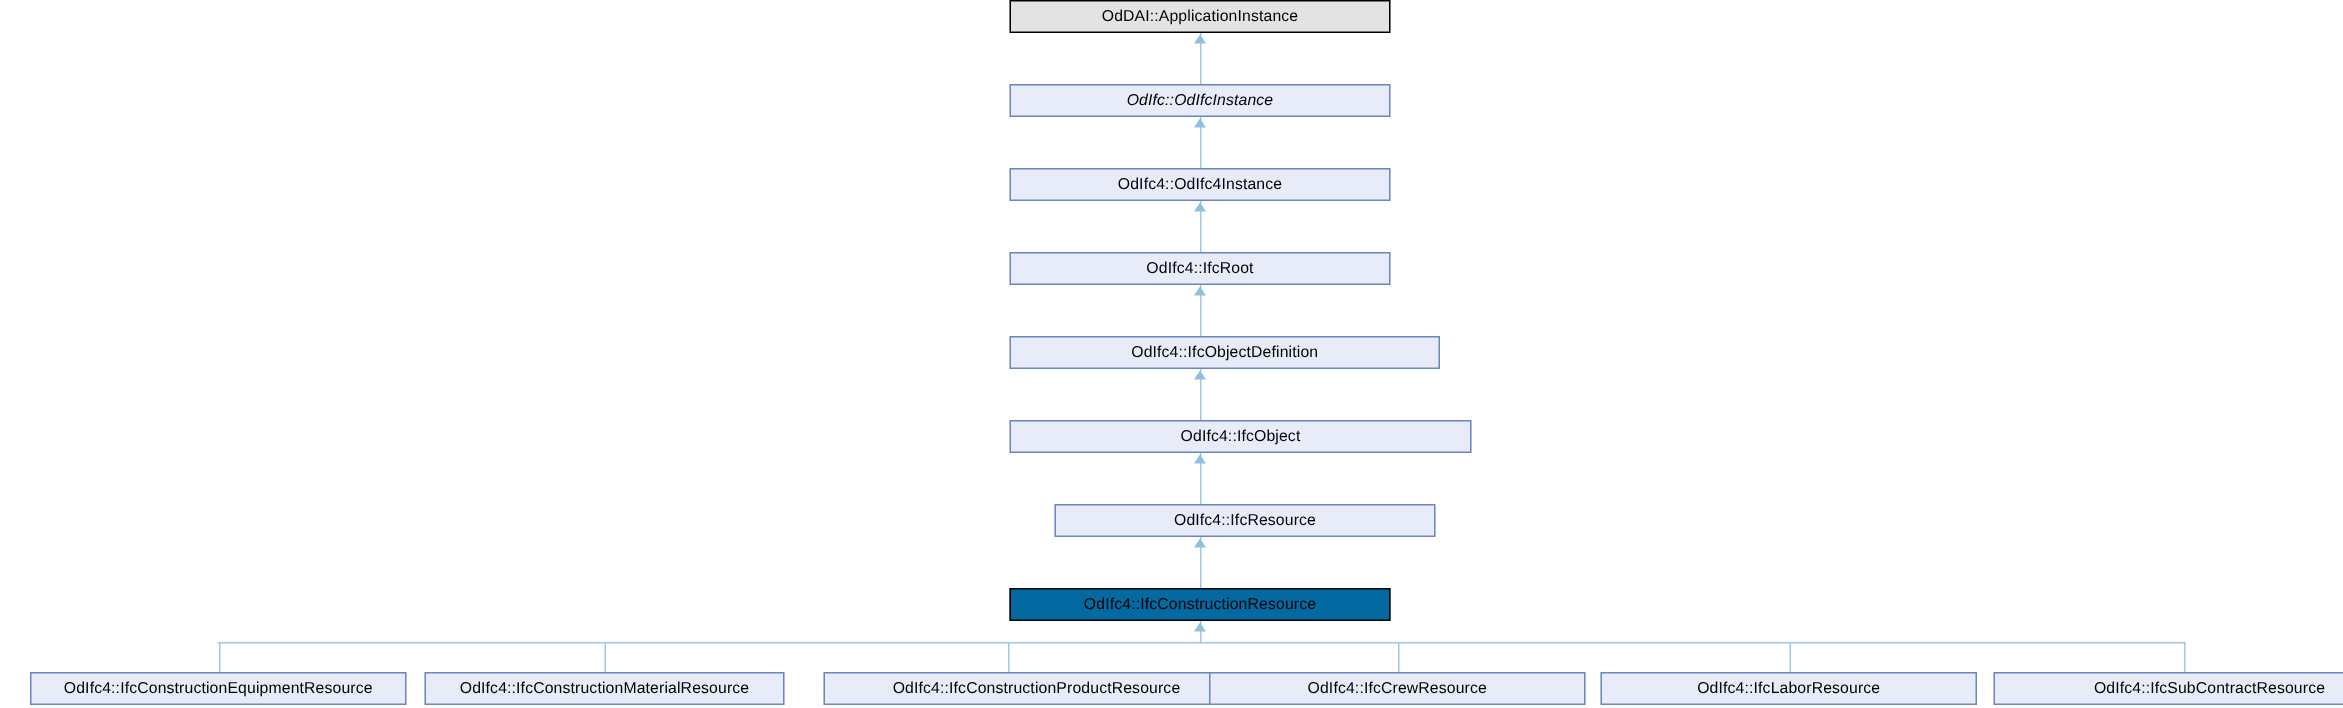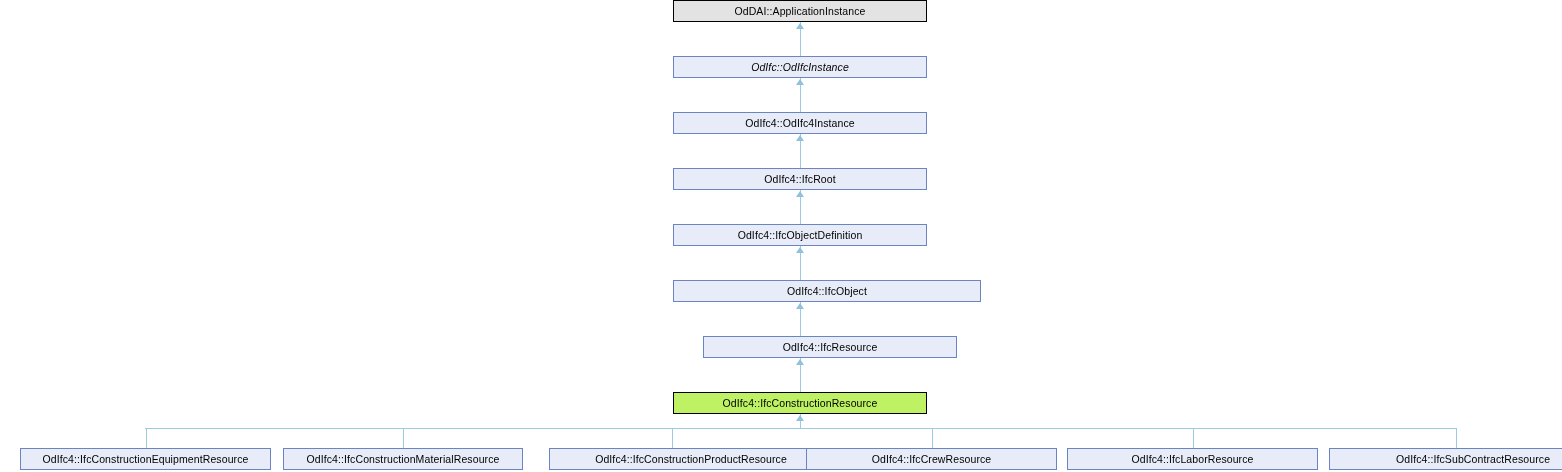--- a/index.html
+++ b/index.html
@@ -29,21 +29,21 @@
     color: #000000;
     white-space: nowrap;
     letter-spacing: 0.1px;
     height: 22px;
   }
   .node.base {
     background: #e3e3e3;
     border: 1px solid #000000;
   }
   .node.current {
-    background: #bef264;
+    background: #0369a1;
     border: 1px solid #000000;
   }
   .node.inherit {
     background: #e7ecf8;
     border: 1px solid #6a85bf;
   }
   .edge-v {
     position: absolute;
     width: 1px;
     background: #9fc8e2;
@@ -89,21 +89,21 @@
       <div class="edge-v" style="left: 652px; top: 428px; height: 20px;"></div>
       <div class="edge-v" style="left: 912px; top: 428px; height: 20px;"></div>
       <div class="edge-v" style="left: 1173px; top: 428px; height: 20px;"></div>
       <div class="edge-v" style="left: 1436px; top: 428px; height: 20px;"></div>
     </div>
   <div id="nodes-layer">
       <div class="node base" style="left: 653px; top: 0px; width: 254px;">OdDAI::ApplicationInstance</div>
       <div class="node inherit" style="left: 653px; top: 56px; width: 254px; font-style: italic;">OdIfc::OdIfcInstance</div>
       <div class="node inherit" style="left: 653px; top: 112px; width: 254px;">OdIfc4::OdIfc4Instance</div>
       <div class="node inherit" style="left: 653px; top: 168px; width: 254px;">OdIfc4::IfcRoot</div>
-      <div class="node inherit" style="left: 653px; top: 224px; width: 254px;">OdIfc4::IfcObjectDefinition</div>
+      <div class="node inherit" style="left: 653px; top: 224px; width: 287px;">OdIfc4::IfcObjectDefinition</div>
       <div class="node inherit" style="left: 653px; top: 280px; width: 308px; text-align: right;">OdIfc4::IfcObject</div>
       <div class="node inherit" style="left: 683px; top: 336px; width: 254px;">OdIfc4::IfcResource</div>
       <div class="node current" style="left: 653px; top: 392px; width: 254px;">OdIfc4::IfcConstructionResource</div>
       <div class="node inherit" style="left: 0px; top: 448px; width: 251px;">OdIfc4::IfcConstructionEquipmentResource</div>
       <div class="node inherit" style="left: 263px; top: 448px; width: 240px;">OdIfc4::IfcConstructionMaterialResource</div>
       <div class="node inherit" style="left: 529px; top: 448px; width: 284px;">OdIfc4::IfcConstructionProductResource</div>
       <div class="node inherit" style="left: 786px; top: 448px; width: 251px;">OdIfc4::IfcCrewResource</div>
       <div class="node inherit" style="left: 1047px; top: 448px; width: 251px;">OdIfc4::IfcLaborResource</div>
       <div class="node inherit" style="left: 1309px; top: 448px; width: 288px;">OdIfc4::IfcSubContractResource</div>
     </div>

